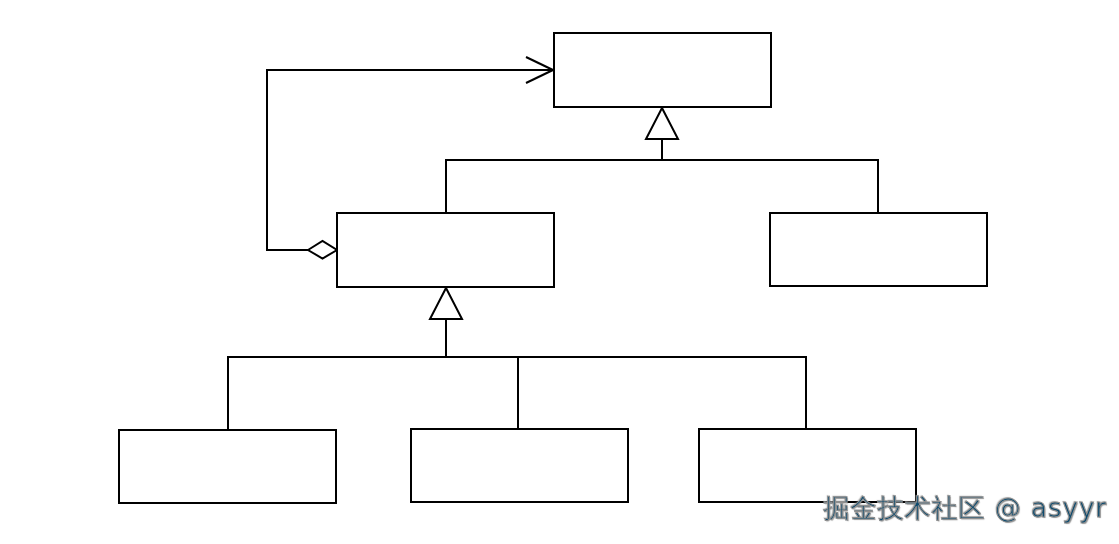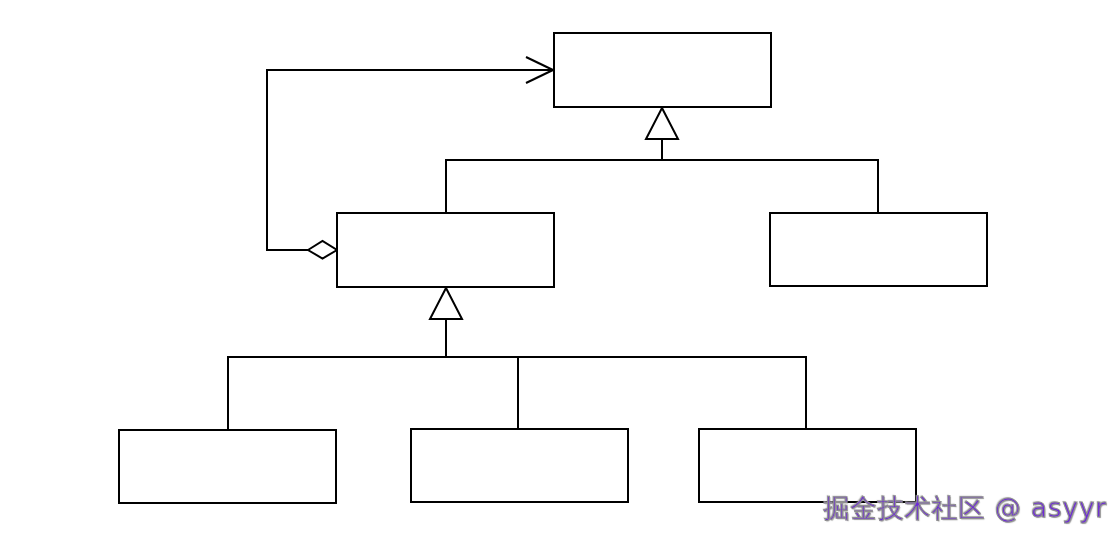--- a/index.html
+++ b/index.html
@@ -42,21 +42,21 @@
     fill: #000000;
     text-anchor: middle;
   }
   .watermark {
     position: absolute;
     top: 492px;
     right: 12px;
     font-size: 26px;
     line-height: 1.3;
     letter-spacing: 1px;
-    color: #6d28d9;
+    color: #0c4a6e;
     -webkit-text-stroke: 1px #8f8f8f;
     text-shadow: 1px 1px 1px rgba(90,90,90,0.55), -1px -1px 1px rgba(120,120,120,0.45);
     white-space: nowrap;
     user-select: none;
   }
 </style>
 </head>
 <body>
 
 <div class="canvas">

